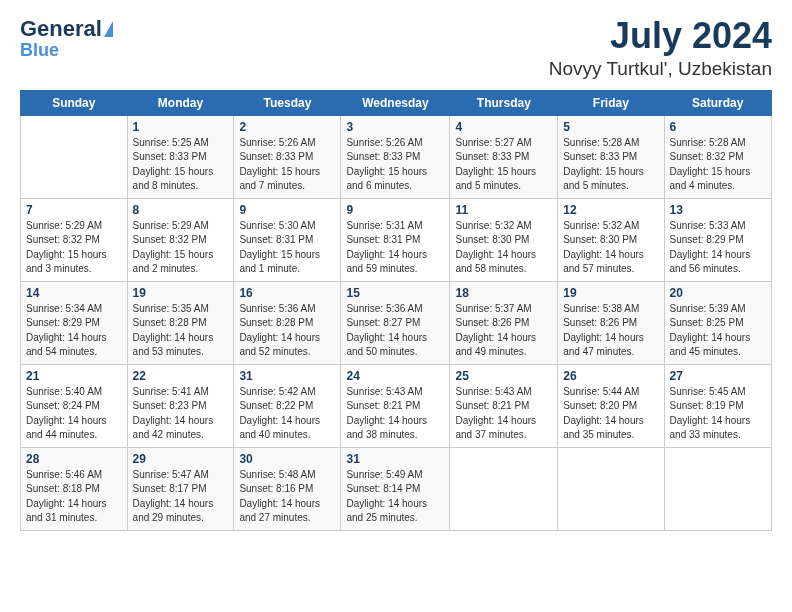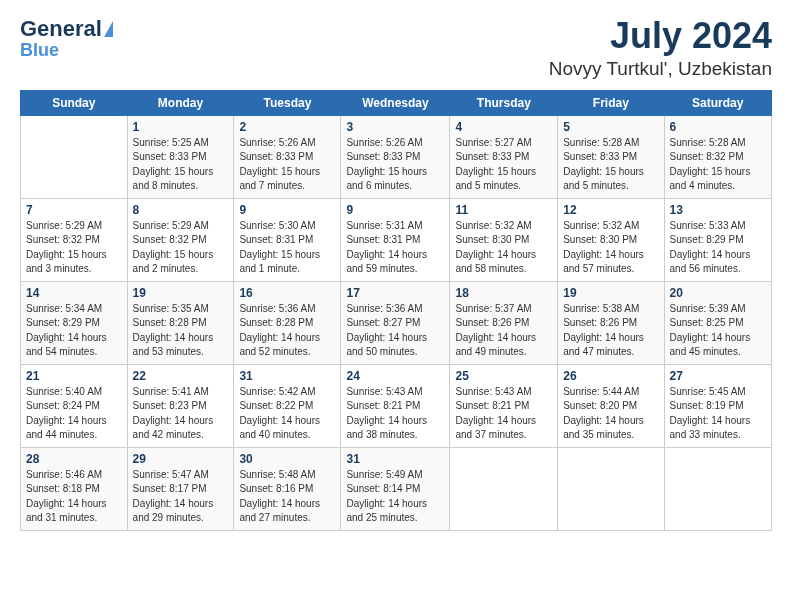--- a/index.html
+++ b/index.html
@@ -175,21 +175,21 @@
       </td>
           <td>
         <span class="day-number">19</span>
         <span class="day-info">Sunrise: 5:35 AM<br>Sunset: 8:28 PM<br>Daylight: 14 hours and 53 minutes.</span>
       </td>
           <td>
         <span class="day-number">16</span>
         <span class="day-info">Sunrise: 5:36 AM<br>Sunset: 8:28 PM<br>Daylight: 14 hours and 52 minutes.</span>
       </td>
           <td>
-        <span class="day-number">17</span>
+        <span class="day-number">15</span>
         <span class="day-info">Sunrise: 5:36 AM<br>Sunset: 8:27 PM<br>Daylight: 14 hours and 50 minutes.</span>
       </td>
           <td>
         <span class="day-number">18</span>
         <span class="day-info">Sunrise: 5:37 AM<br>Sunset: 8:26 PM<br>Daylight: 14 hours and 49 minutes.</span>
       </td>
           <td>
         <span class="day-number">19</span>
         <span class="day-info">Sunrise: 5:38 AM<br>Sunset: 8:26 PM<br>Daylight: 14 hours and 47 minutes.</span>
       </td>

